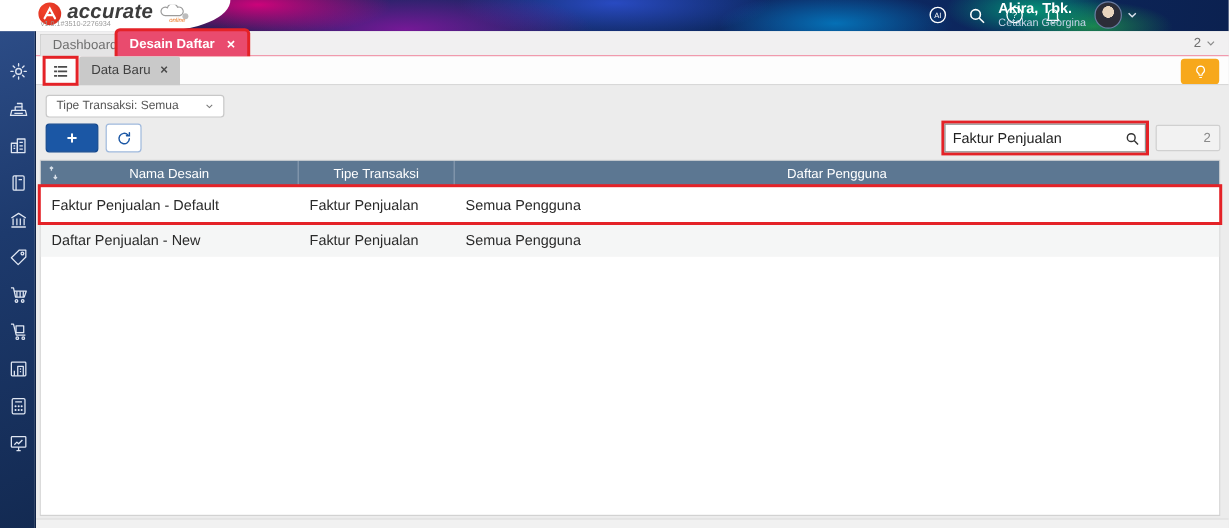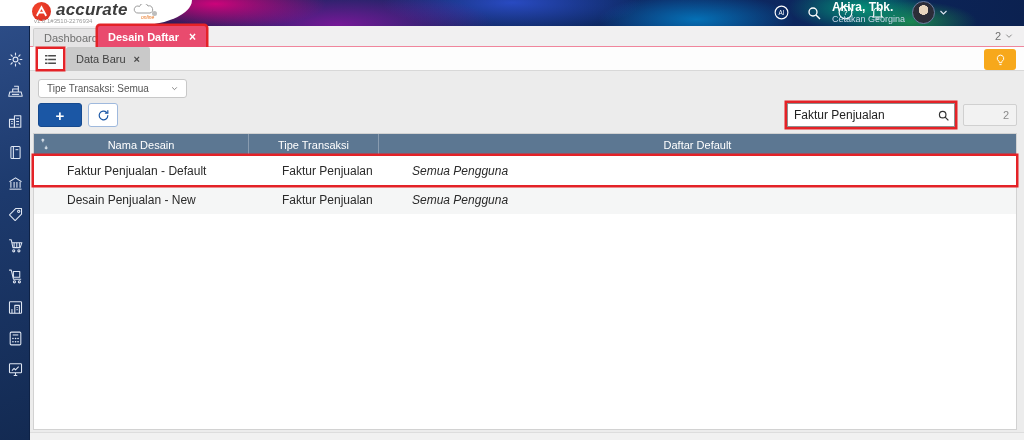--- a/index.html
+++ b/index.html
@@ -98,21 +98,21 @@
     border:1px solid #d2d2d2; }
   .thead { display:flex; height:22px; background:#5c7792; color:#fff; font-size:11px; }
   .th { display:flex; align-items:center; justify-content:center; border-right:1px solid rgba(255,255,255,.28); position:relative; }
   .th:last-child { border-right:none; }
   .th-name { width:215px; } .th-type { width:130px;text-align:right; } .th-users { flex:1; }
   .sort-ic { position:absolute; left:6px; top:4px; }
   .trow { display:flex; height:29px; align-items:center; font-size:12px; color:#2a2a2a; background:#fff; cursor:pointer; }
   .trow.alt { background:#f5f6f6; }
   .trow.annotated { box-shadow:0 0 0 2.5px #e42227; position:relative; z-index:2; }
   .td { padding-left:9px; overflow:hidden; white-space:nowrap; }
-  .td-name { width:215px;margin-left:24px; } .td-type { width:130px; } .td-users { flex:1;font-style:italic; }
+  .td-name { width:215px; } .td-type { width:130px; } .td-users { flex:1; }
 
   .bottom-strip { position:absolute; left:30px; top:432px; width:994px; height:8px; background:#f1f1f1;
     border-top:1px solid #dddddd; }
 
   svg { display:block; }
 </style>
 </head>
 <body>
 
 <div id="app">
@@ -330,32 +330,32 @@
             <path d="M5 8 V2 M2.5 4.5 L5 2 l2.5 2.5"></path>
               <path d="M11 14 v6 M8.5 17.5 L11 20 l2.5-2.5"></path>
           </svg>
         </span>
         <span>Nama Desain</span>
       </div>
       <div class="th th-type">
         <span>Tipe Transaksi</span>
       </div>
       <div class="th th-users">
-        <span>Daftar Default</span>
+        <span>Daftar Pengguna</span>
       </div>
     </div>
 
     <div class="trow annotated">
       <div class="td td-name">Faktur Penjualan - Default</div>
       <div class="td td-type">Faktur Penjualan</div>
       <div class="td td-users">Semua Pengguna</div>
     </div>
 
     <div class="trow alt">
-      <div class="td td-name">Desain Penjualan - New</div>
+      <div class="td td-name">Daftar Penjualan - New</div>
       <div class="td td-type">Faktur Penjualan</div>
       <div class="td td-users">Semua Pengguna</div>
     </div>
   </div>
 
   <div class="bottom-strip"></div>
 
 </div>
 
 </body></html>

